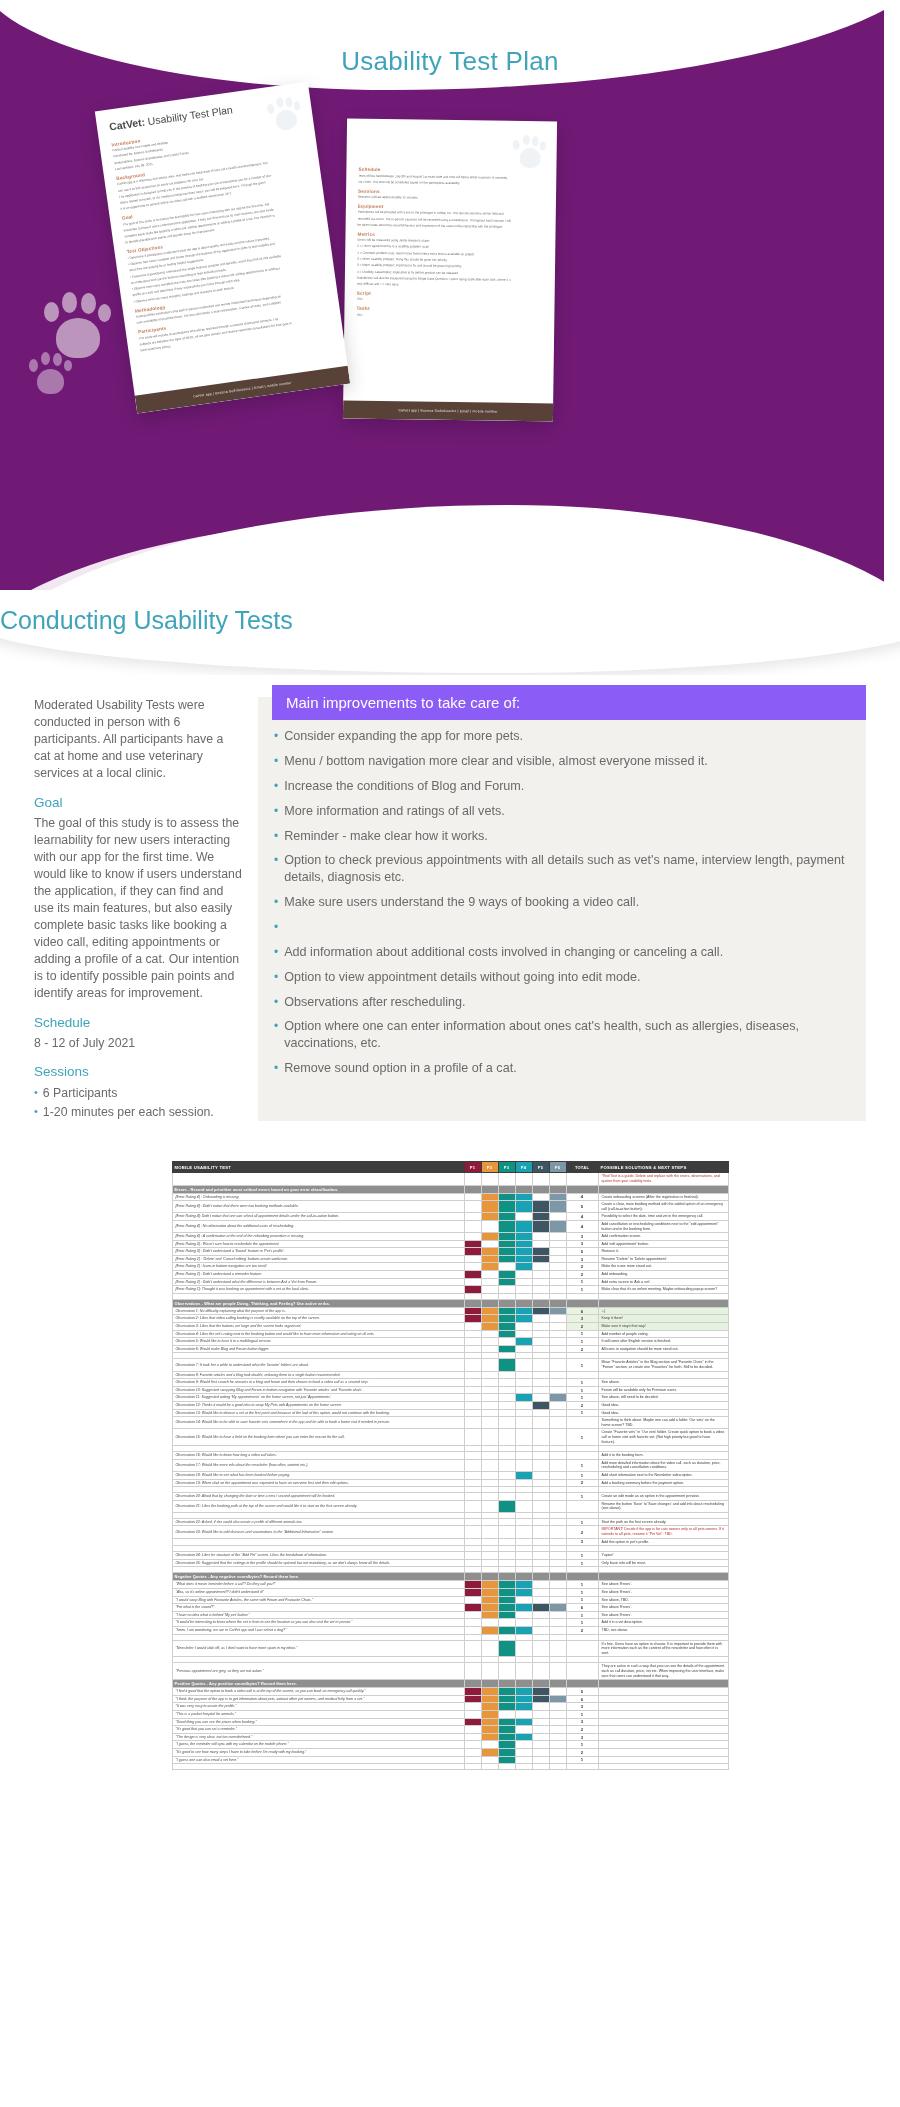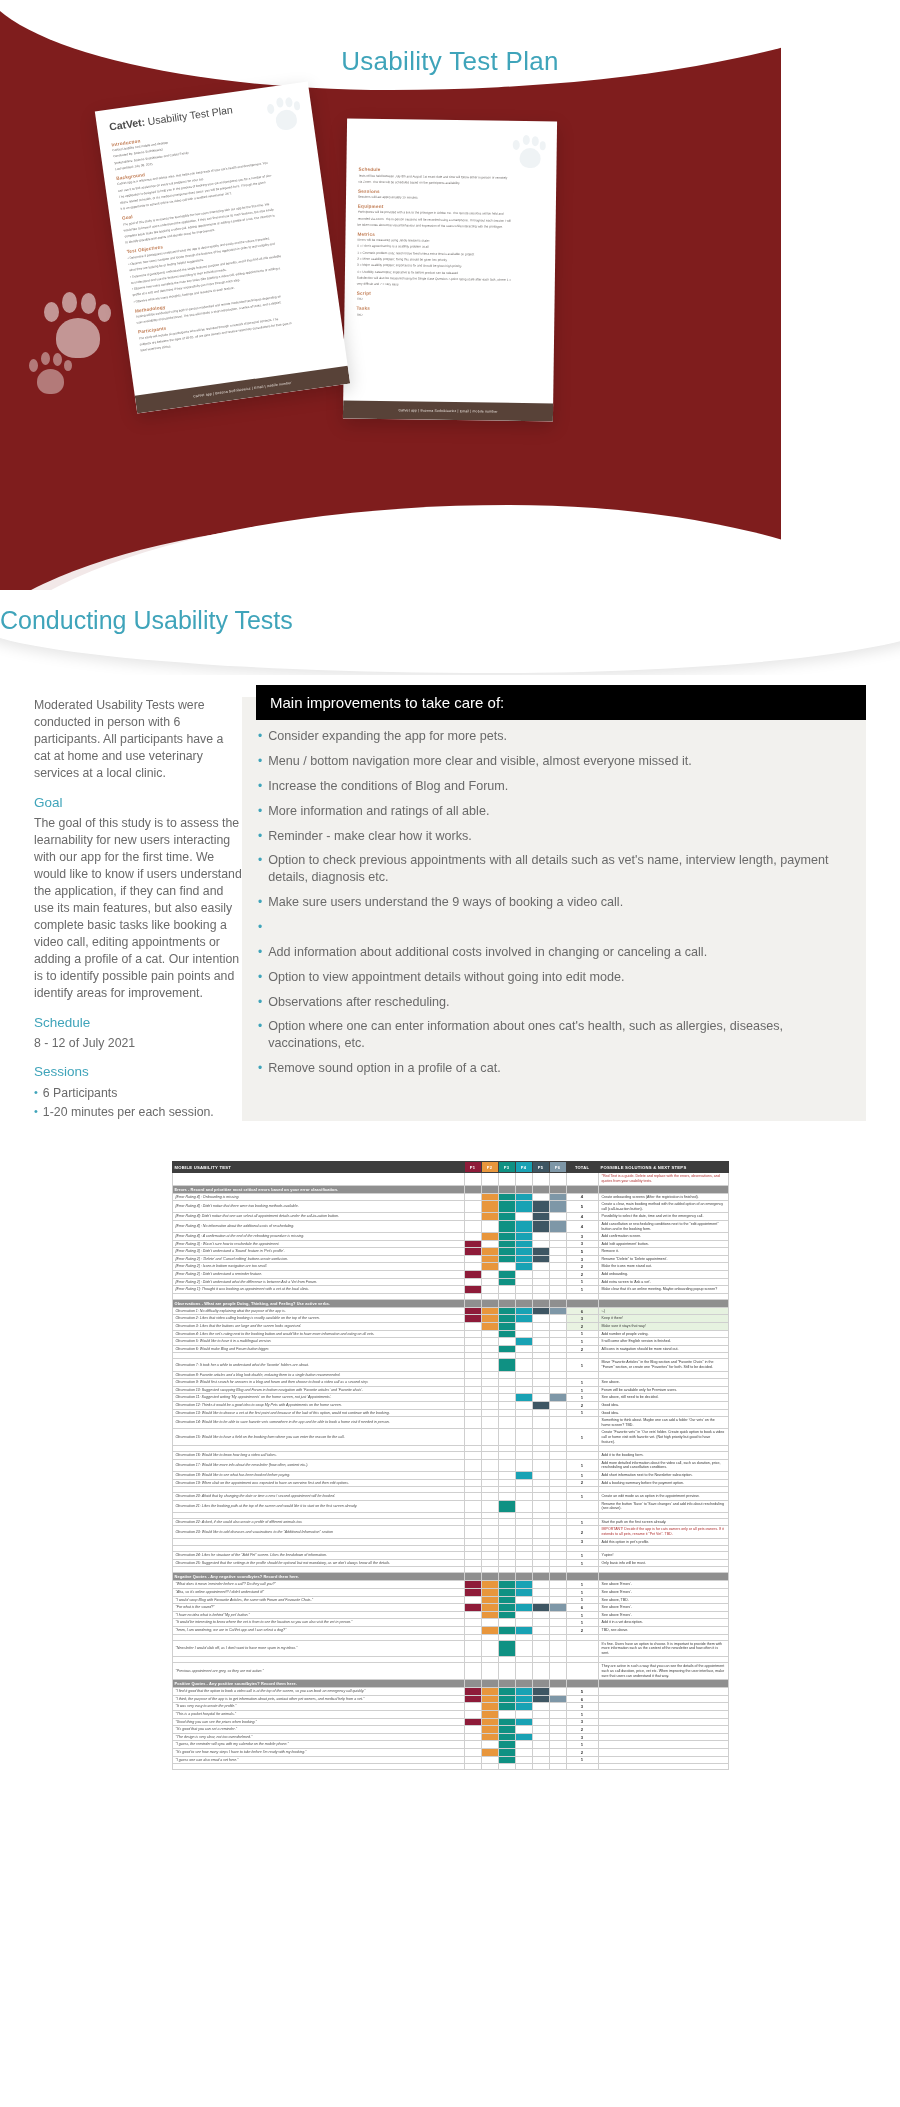--- a/index.html
+++ b/index.html
@@ -5,21 +5,21 @@
   * { box-sizing: border-box; margin: 0; padding: 0; }
   body {
     width: 900px; height: 2107px;
     font-family: "Liberation Sans", sans-serif;
     background: #ffffff;
     overflow: hidden;
     position: relative;
   }
 
   
-  .hero { position: relative; width: 781px; height: 590px; background: #7f1d1d; overflow: hidden; }
+  .hero { position: relative; width: 884px; height: 590px; background: #701a75; overflow: hidden; }
   .hero-wave-top { position: absolute; left: -20px; top: -60px; width: 960px; height: 150px; background: #ffffff;
      border-radius: 0 0 60% 45% / 0 0 100% 80%; }
   .hero-wave-top2 { position:absolute; left:-40px; top:-80px; width:1000px; height:120px; background:#fff;
      border-radius: 0 0 50% 60% / 0 0 90% 100%; }
   .hero-title {
     position: absolute; left: 0; top: 46px; width: 900px; text-align: center;
     font-size: 26px; color: #3fa4ba; letter-spacing: .3px; font-weight: 400; z-index: 6;
   }
   .hero-wave-bottom {
     position: absolute; left: -30px; bottom: -95px; width: 980px; height: 180px; background: #ffffff;
@@ -51,29 +51,29 @@
   .doc-paw { position:absolute; right: 10px; top: 12px; opacity:.5;}
   .doc-paw i { position:absolute; background:#dfe7ec; border-radius:50%; display:block;}
 
   
   .sec2 { position: relative; width: 900px; background: #fff; padding-top: 6px; }
   .sec2-title { font-size: 25px; color: #3fa4ba; padding: 10px 0 0; font-weight: 400; }
   .wave-under { width: 900px; height: 40px; position: relative; overflow: hidden; }
   .wave-under:before { content:""; position:absolute; left:-30px; top:-22px; width:980px; height:60px;
       background:#fff; border-radius: 0 0 48% 55% / 0 0 100% 90%; box-shadow: 0 5px 14px rgba(0,0,0,.10); }
 
-  .cols { display: flex; padding: 22px 34px 0 34px; }
+  .cols { display: flex; padding: 22px 34px 0 34px; gap: 16px; }
   .col-left { width: 208px; flex: 0 0 208px; }
   .col-left p { font-size: 12.3px; color: #6a6a6a; line-height: 1.38; }
   .sub-h { color: #3fa4ba; font-size: 13.5px; margin: 13px 0 5px; font-weight: 400; }
   .li-row { font-size: 12.3px; color: #6a6a6a; line-height: 1.5; display:flex; gap:5px;}
   .li-row .dot { color:#3fa4ba; font-size: 11px; line-height: 1.6;}
 
   .panel { flex: 1; background: #f2f1ee; padding: 0 0 16px 0; position: relative; }
-  .panel-head { background: #000000; color: #fff; font-size: 15px; padding: 9px 14px; margin-left: 14px; margin-right: 0;
+  .panel-head { background: #8b5cf6; color: #fff; font-size: 15px; padding: 9px 14px; margin-left: 14px; margin-right: 0;
      position: relative; top: -12px; width: calc(100% - 14px); }
   .panel ul { list-style: none; padding: 0 18px 0 16px; margin-top: -4px; }
   .panel li { display: flex; gap: 6px; font-size: 12.6px; color: #6a6a6a; line-height: 1.34; margin-bottom: 8px; }
   .panel li .bdot { color: #3fa4ba; flex: 0 0 auto; font-size: 12px; line-height: 1.4; }
   .panel li span.txt { display:block; }
 
   .rainbow-cap { text-align: center; color: #3fa4ba; font-size: 13.4px; line-height: 1.45; padding: 28px 0 12px; }
 
   
   .sheet-wrap { padding: 0 0 10px 0; display:flex; justify-content:center;}
@@ -248,21 +248,21 @@
           <li>
             <span class="bdot">•</span>
             <span class="txt">Menu / bottom navigation more clear and visible, almost everyone missed it.</span>
           </li>
           <li>
             <span class="bdot">•</span>
             <span class="txt">Increase the conditions of Blog and Forum.</span>
           </li>
           <li>
             <span class="bdot">•</span>
-            <span class="txt">More information and ratings of all able.</span>
+            <span class="txt">More information and ratings of all vets.</span>
           </li>
           <li>
             <span class="bdot">•</span>
             <span class="txt">Reminder - make clear how it works.</span>
           </li>
           <li>
             <span class="bdot">•</span>
             <span class="txt">Option to check previous appointments with all details such as vet's name, interview length, payment details, diagnosis etc.</span>
           </li>
           <li>

